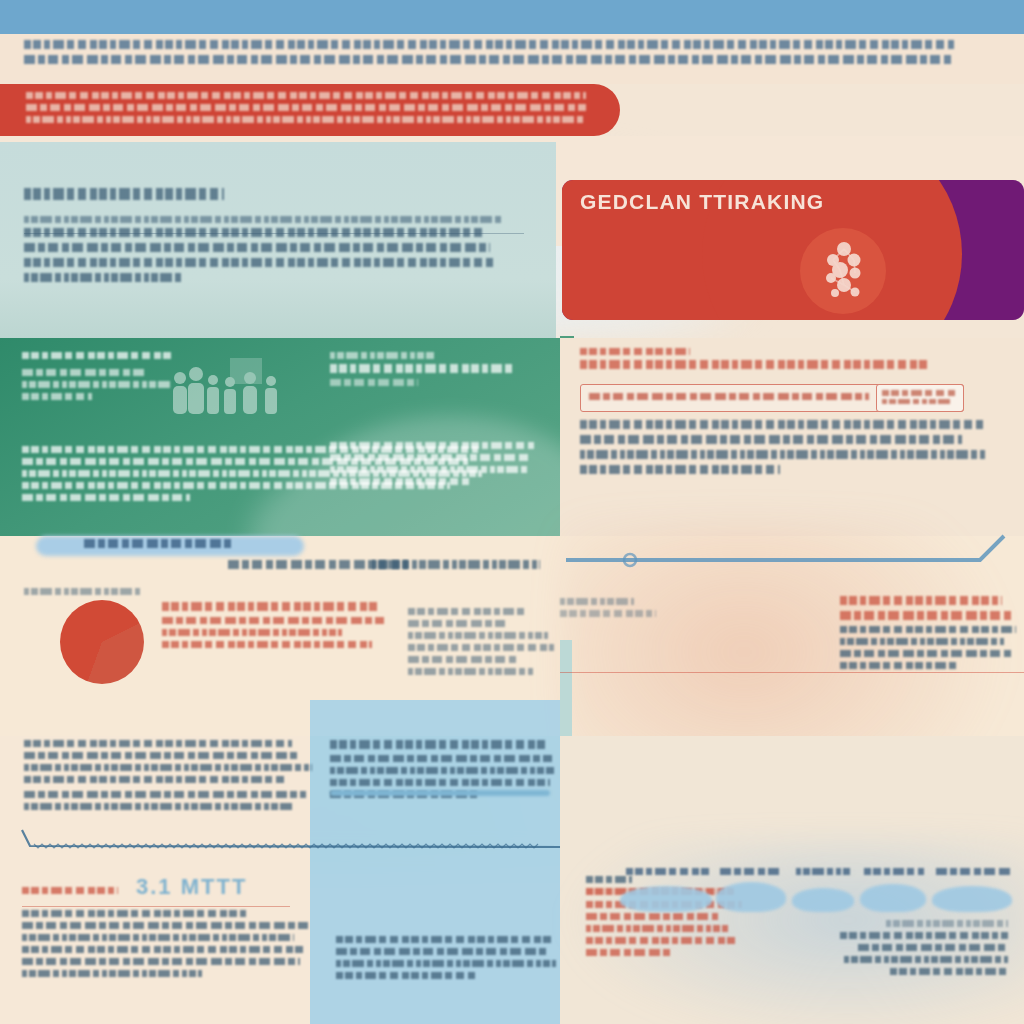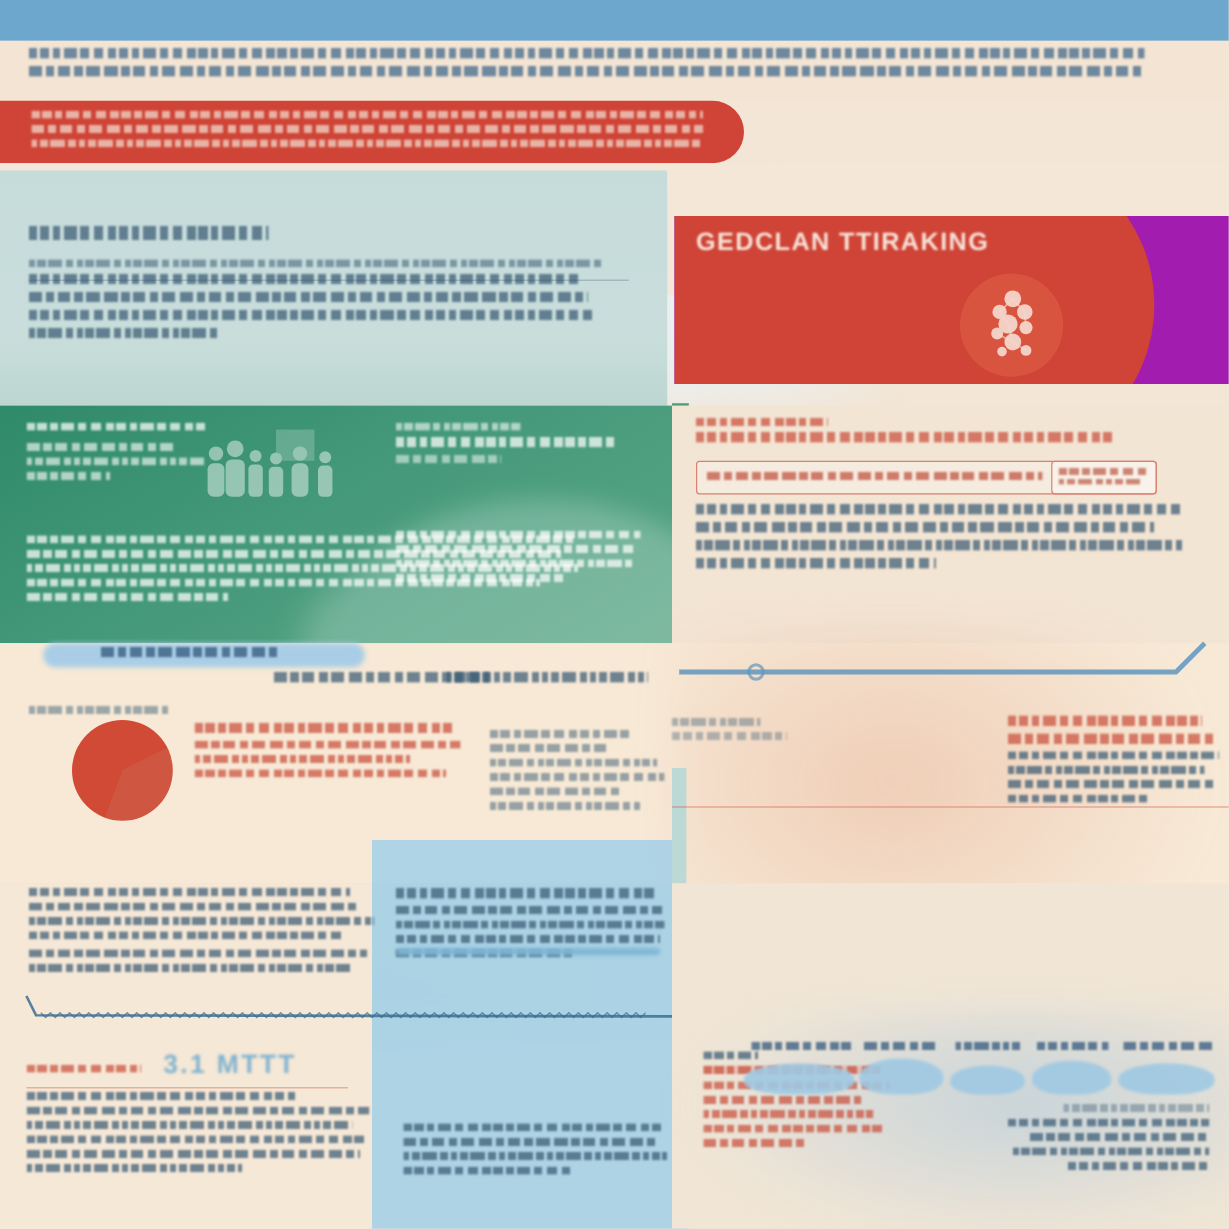--- a/index.html
+++ b/index.html
@@ -94,21 +94,21 @@
   .panel-cream-mid{position:absolute;left:0;top:536px;width:1024px;height:200px;background:#f7e9d6;}
   .col-blue-lower{position:absolute;left:310px;top:700px;width:250px;height:324px;background:#a8d1e6;opacity:.92;}
   .panel-bottom-left{position:absolute;left:0;top:736px;width:310px;height:288px;background:#f6e8d7;}
   .panel-bottom-right{position:absolute;left:560px;top:736px;width:464px;height:288px;background:#f1e6d6;}
   .tealStrip{position:absolute;left:560px;top:640px;width:12px;height:120px;background:#bcd9d6;}
   .blueStrip{position:absolute;left:560px;top:760px;width:14px;height:264px;background:#8cc6e4;}
   .greenStrip{position:absolute;left:560px;top:336px;width:14px;height:196px;background:#4f9e7e;}
 
   
   .hero{position:absolute;left:562px;top:180px;width:462px;height:140px;
-    background:#a21caf;overflow:hidden;}
+    background:#701a75;overflow:hidden;border-radius:11px;}
   .hero .redblock{position:absolute;left:0;top:0;width:240px;height:148px;background:#cf4436;}
   .hero .redround{position:absolute;left:140px;top:-56px;width:260px;height:260px;
     border-radius:50%;background:#cf4436;}
   .hero .bubble{position:absolute;left:238px;top:48px;width:86px;height:86px;border-radius:50%;
     background:#d9543f;}
   .hero h1{position:absolute;left:18px;top:10px;margin:0;
     font-size:21px;font-weight:700;color:#f7e3d8;letter-spacing:1.2px;
     filter:blur(.75px);white-space:nowrap;}
   .hero .sub{position:absolute;left:20px;top:38px;width:180px;color:#f0d5c8;}
   .hero .body{position:absolute;left:20px;top:72px;width:200px;color:#f3dccf;}

